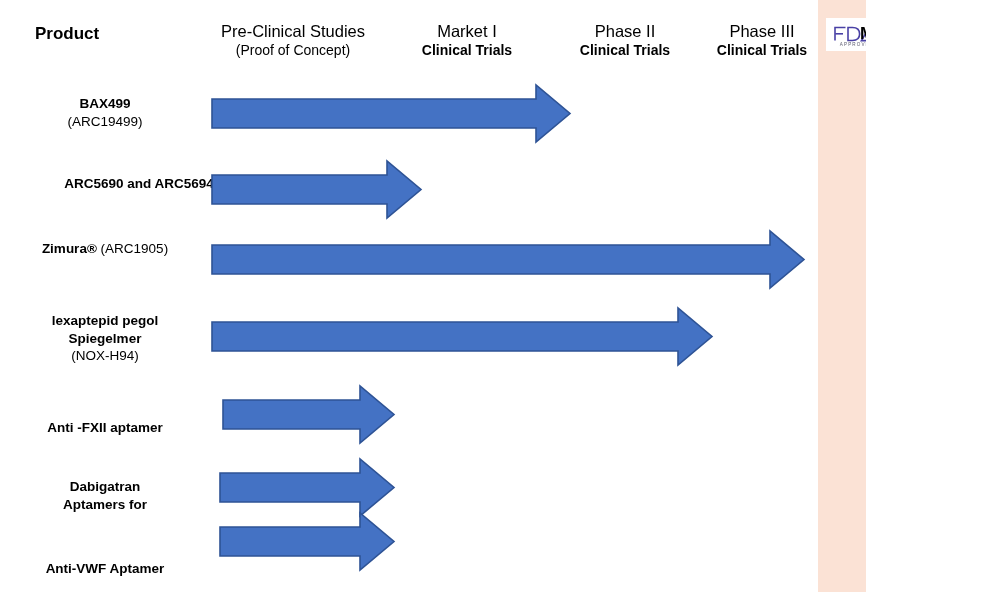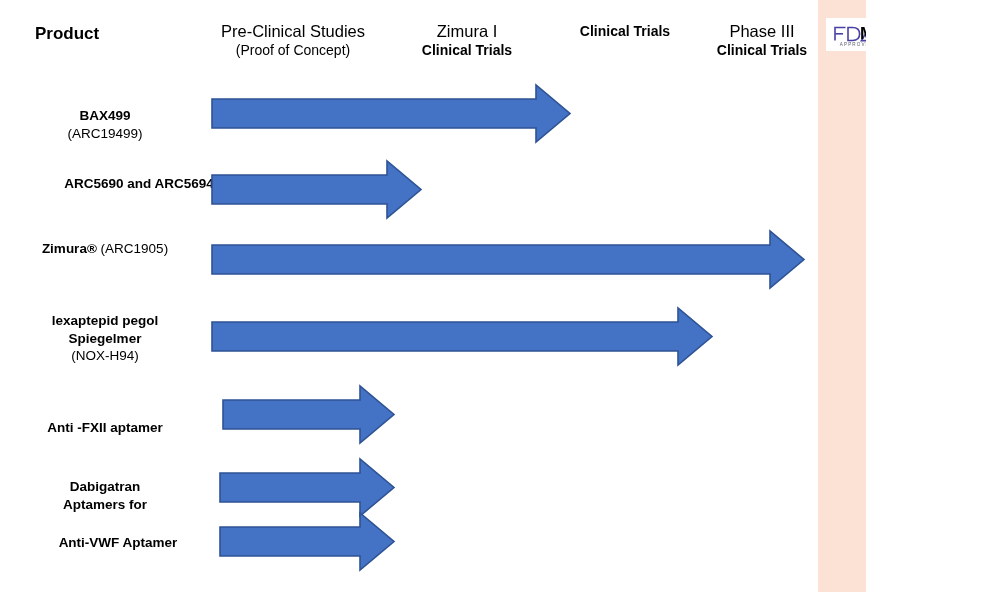--- a/index.html
+++ b/index.html
@@ -127,34 +127,35 @@
   <div class="head-product">Product</div>
 
   <div class="head-market">Market</div>
 
   <div class="col-head" style="left:143px; top:22px; width:300px;">
     <span class="head-main">Pre-Clinical Studies</span>
     <span class="head-sub">(Proof of Concept)</span>
   </div>
 
   <div class="col-head sub-bold" style="left:367px; top:22px; width:200px;">
-    <span class="head-main">Zimura I</span>
+    <span class="head-main">Market I</span>
     <span class="head-sub">Clinical Trials</span>
   </div>
 
   <div class="col-head sub-bold" style="left:525px; top:22px; width:200px;">
+    <span class="head-main">Phase II</span>
     <span class="head-sub">Clinical Trials</span>
   </div>
 
   <div class="col-head sub-bold" style="left:662px; top:22px; width:200px;">
     <span class="head-main">Phase III</span>
     <span class="head-sub">Clinical Trials</span>
   </div>
 
-  <div class="row-label" style="top:95px;margin-top:12px;">
+  <div class="row-label" style="top:95px;">
     <span class="lbl-bold">BAX499</span>
     <span class="lbl-reg">(ARC19499)</span>
   </div>
   <div class="arrow" id="arrow-0" style="left: 210px; top: 83px;">
       <svg width="362" height="61" viewBox="0 0 362 61">
         <polygon points="2,16 326,16 326,2 360,30.5 326,59 326,45 2,45" fill="#4472C4" stroke="#2E5395" stroke-width="1.6" stroke-linejoin="miter"></polygon>
       </svg>
     </div>
 
   <div class="row-label" style="top:175px;padding-left:34px;">
@@ -198,21 +199,21 @@
   <div class="row-label" style="top:478px;">
     <span class="lbl-bold">Dabigatran</span>
     <span class="lbl-bold">Aptamers for</span>
   </div>
   <div class="arrow" id="arrow-5" style="left: 218px; top: 457px;">
       <svg width="178" height="61" viewBox="0 0 178 61">
         <polygon points="2,16 142,16 142,2 176,30.5 142,59 142,45 2,45" fill="#4472C4" stroke="#2E5395" stroke-width="1.6" stroke-linejoin="miter"></polygon>
       </svg>
     </div>
 
-  <div class="row-label" style="top:534px;padding-left:13px;">
+  <div class="row-label" style="top:560px;">
     <span class="lbl-bold">Anti-VWF Aptamer</span>
   </div>
   <div class="arrow" id="arrow-6" style="left: 218px; top: 511px;">
       <svg width="178" height="61" viewBox="0 0 178 61">
         <polygon points="2,16 142,16 142,2 176,30.5 142,59 142,45 2,45" fill="#4472C4" stroke="#2E5395" stroke-width="1.6" stroke-linejoin="miter"></polygon>
       </svg>
     </div>
 
 </div>
 

